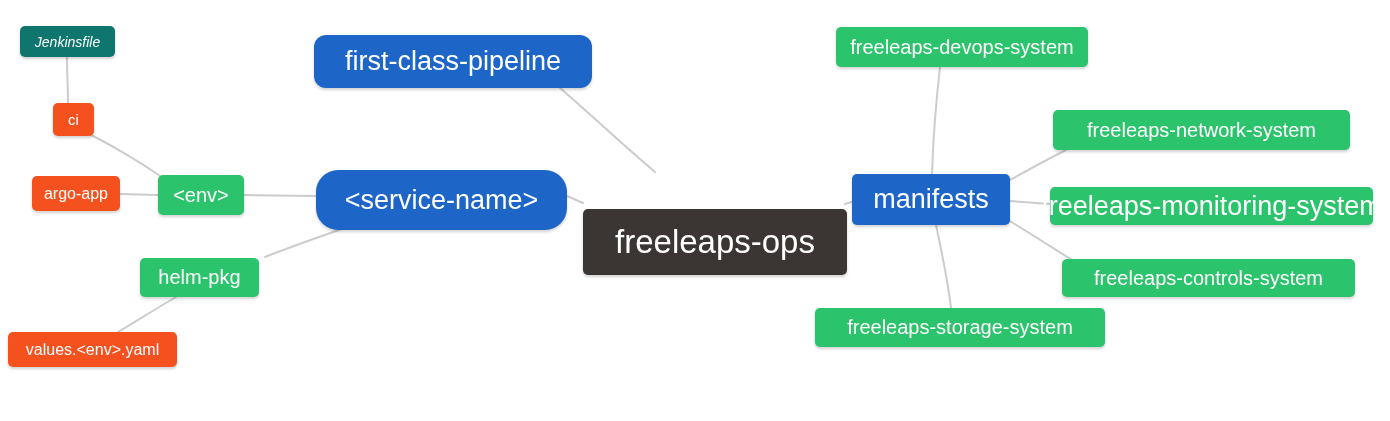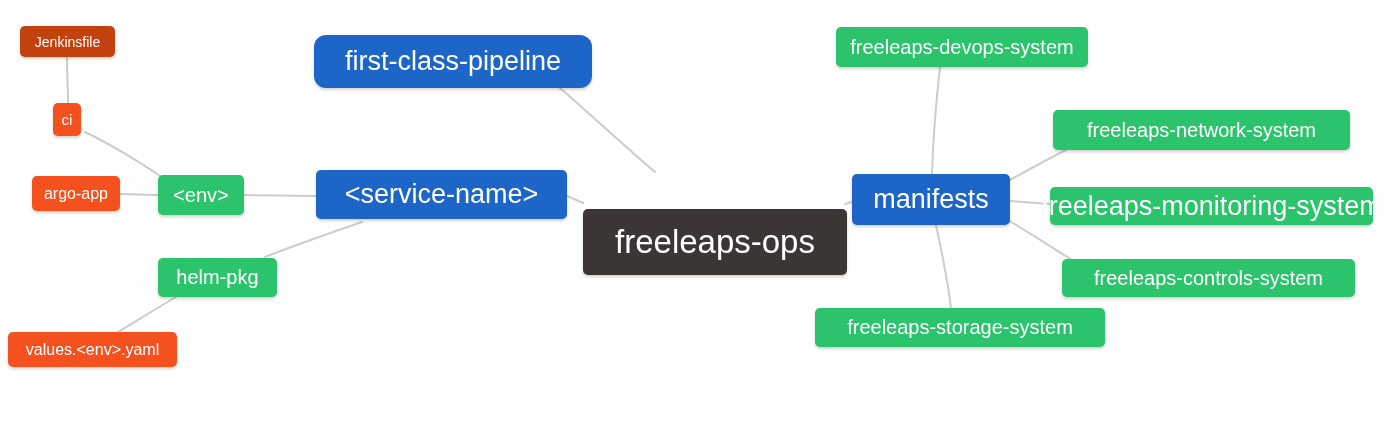--- a/index.html
+++ b/index.html
@@ -30,31 +30,31 @@
     color: #ffffff;
     border-radius: 5px;
     box-shadow: 0 2px 3px rgba(0,0,0,0.18);
     white-space: nowrap;
     cursor: default;
     z-index: 2;
   }
   .blue   { background: #1d66c7; }
   .green  { background: #2bc36b; }
   .red    { background: #f4511e; }
-  .orange { background: #c2410c; }
+  .orange { background: #0f766e; font-style: italic; }
   .dark   { background: #3b3634; margin-top: 36px; }
 
   #n-jenkinsfile { left: 20px;   top: 26px;  width: 95px;  height: 31px; font-size: 14px; }
-  #n-ci          { left: 53px;   top: 103px; width: 28px;  height: 33px; font-size: 15px; }
+  #n-ci          { left: 53px;   top: 103px; width: 41px;  height: 33px; font-size: 15px; }
   #n-argo-app    { left: 32px;   top: 176px; width: 88px;  height: 35px; font-size: 16px; }
   #n-env         { left: 158px;  top: 175px; width: 86px;  height: 40px; font-size: 20px; }
-  #n-helm-pkg    { left: 158px;  top: 258px; width: 119px; height: 39px; font-size: 20px; }
+  #n-helm-pkg    { left: 140px;  top: 258px; width: 119px; height: 39px; font-size: 20px; }
   #n-values      { left: 8px;    top: 332px; width: 169px; height: 35px; font-size: 16px; }
   #n-fcp         { left: 314px;  top: 35px;  width: 278px; height: 53px; font-size: 27px; border-radius: 12px; }
-  #n-service     { left: 316px;  top: 170px; width: 251px; height: 49px; font-size: 27px; }
+  #n-service     { left: 316px;  top: 170px; width: 251px; height: 60px; font-size: 27px; border-radius: 22px; }
   #n-root        { left: 583px;  top: 173px; width: 264px; height: 66px; font-size: 33px; }
   #n-manifests   { left: 852px;  top: 174px; width: 158px; height: 51px; font-size: 27px; }
   #n-devops      { left: 796px;  top: 27px;  width: 252px; height: 40px; font-size: 20px; margin-left: 40px; }
   #n-network     { left: 1053px; top: 110px; width: 297px; height: 40px; font-size: 20px; }
   #n-monitoring  { left: 1050px; top: 187px; width: 323px; height: 38px; font-size: 27px; }
   #n-controls    { left: 1062px; top: 259px; width: 293px; height: 38px; font-size: 20px; }
   #n-storage     { left: 815px;  top: 308px; width: 290px; height: 39px; font-size: 20px; text-align: center; }
 </style>
 </head>
 <body>

